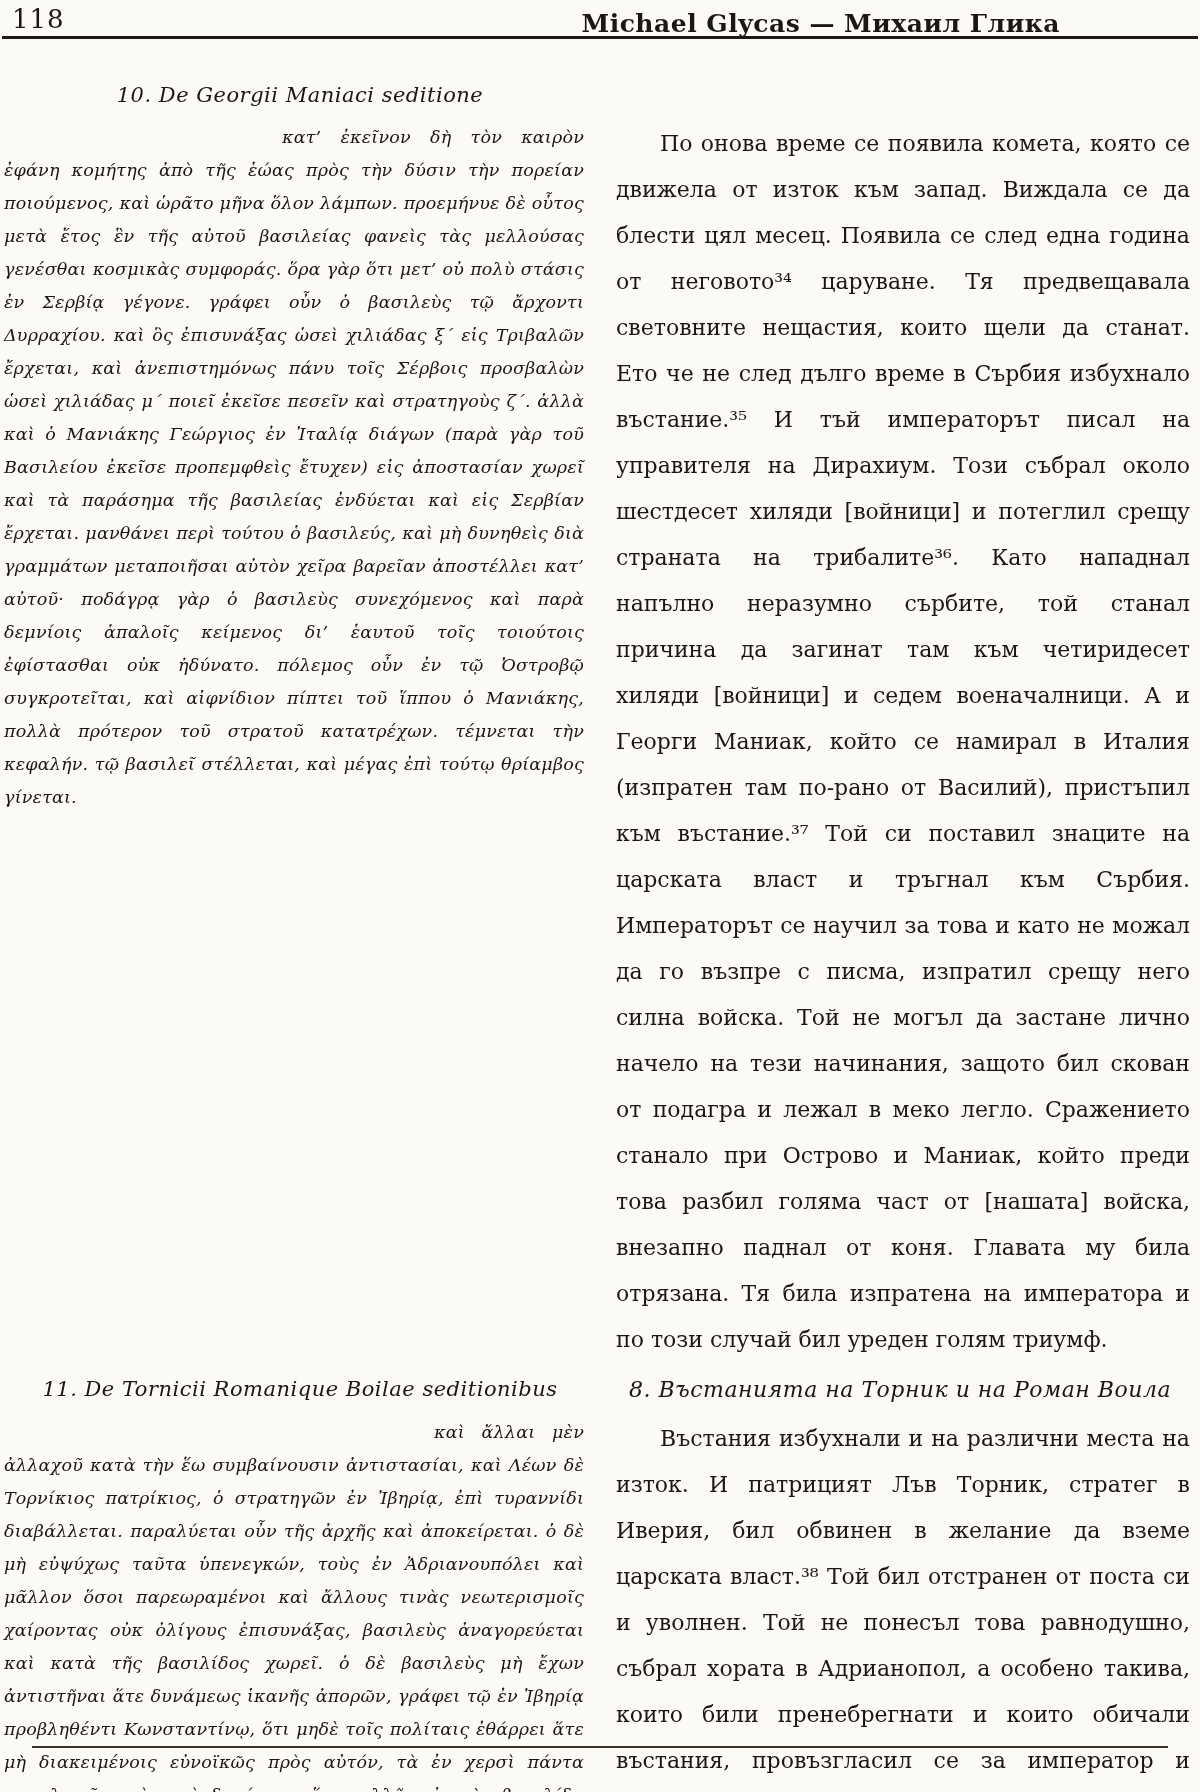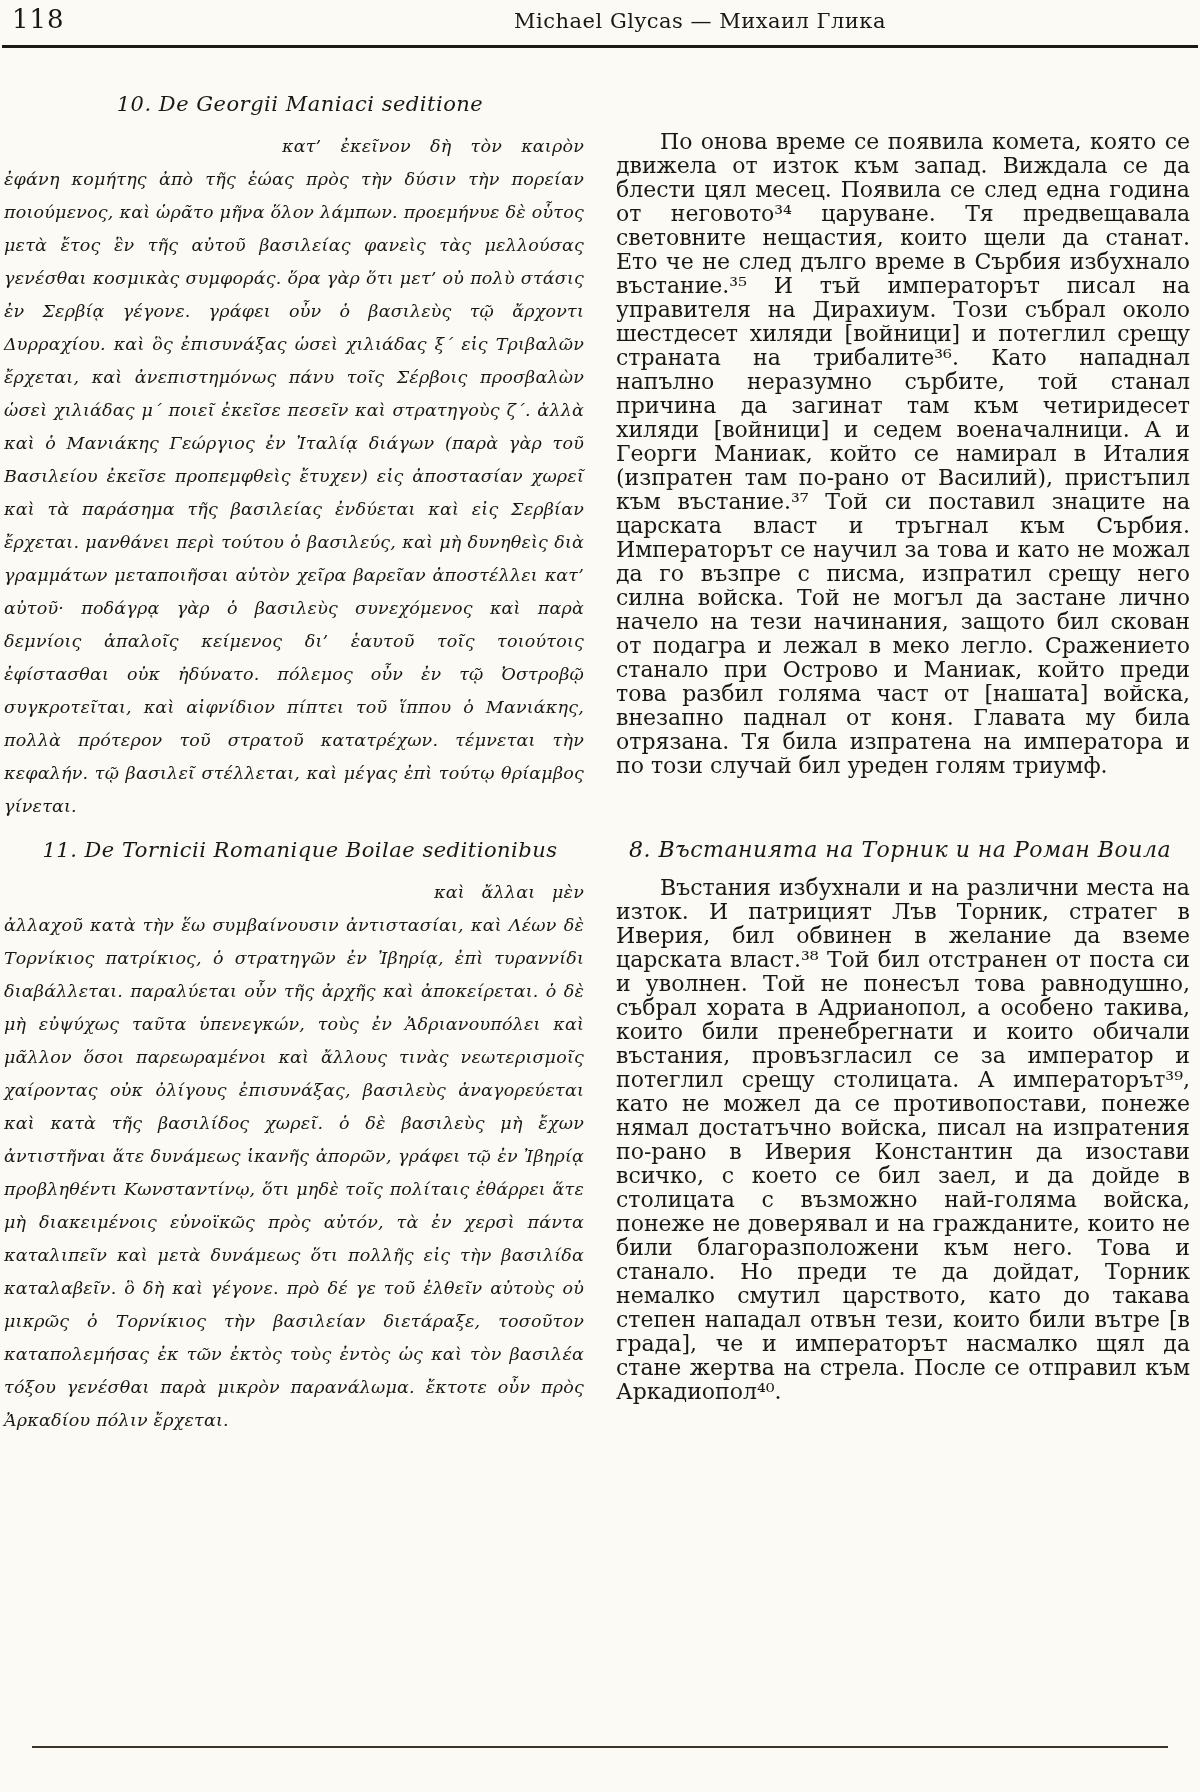--- a/index.html
+++ b/index.html
@@ -7,47 +7,47 @@
     position:relative;
     width:1200px;height:1792px;
     margin:0 auto;
     background:#fbfaf4;
     color:#1b1713;
     font-family:"DejaVu Serif", "Liberation Serif", serif;
     overflow:hidden;
     box-sizing:border-box;
   }
   
-  .running-head{position:relative;height:45px;}
+  .running-head{position:relative;height:36px;}
   .page-num{position:absolute;left:12px;top:4px;font-size:26px;letter-spacing:1px;}
-  .run-title{position:absolute;left:340px;width:720px;top:9px;text-align:center;font-size:21px;letter-spacing:.5px;}
+  .run-title{position:absolute;left:340px;width:720px;top:9px;text-align:right;font-size:25px;letter-spacing:.5px;font-weight:bold;}
   .head-rule{border-top:3px solid #1d1a15;margin:0 2px;}
 
   
-  .headings{display:flex;margin-top:44px;align-items:center;}
+  .headings{display:flex;margin-top:44px;}
   .chapter + .chapter .headings{margin-top:14px;}
   .h-left{width:600px;margin:0;font-size:21px;font-weight:normal;font-style:italic;text-align:center;letter-spacing:.5px;}
   .h-right{flex:1;margin:0;font-size:22px;font-weight:normal;font-style:italic;text-align:center;letter-spacing:.5px;}
 
   
   .cols{display:flex;margin-top:14px;}
   .col-greek{width:600px;box-sizing:border-box;padding:0 16px 0 4px;}
   .col-bulg{flex:1;box-sizing:border-box;padding:0 10px 0 16px;}
 
   .greek-text{
     margin:0;font-style:italic;font-size:17.5px;line-height:33px;
     text-align:justify;letter-spacing:.2px;
   }
   .indent-a{text-indent:278px;}
   .indent-b{text-indent:430px;}
 
   .citation{margin:46px 0 0 0;font-size:20px;text-align:right;padding-right:28px;}
 
   .bulg-text{
-    margin:0;font-size:22px;line-height:24px;
+    margin:0;font-size:22px;line-height:46px;
     text-align:justify;text-indent:44px;
   }
 
   .bottom-rule{position:absolute;left:32px;right:32px;bottom:44px;border-top:2px solid #39352c;}
 </style>
 </head>
 <body>
 
 <div class="page">
 

